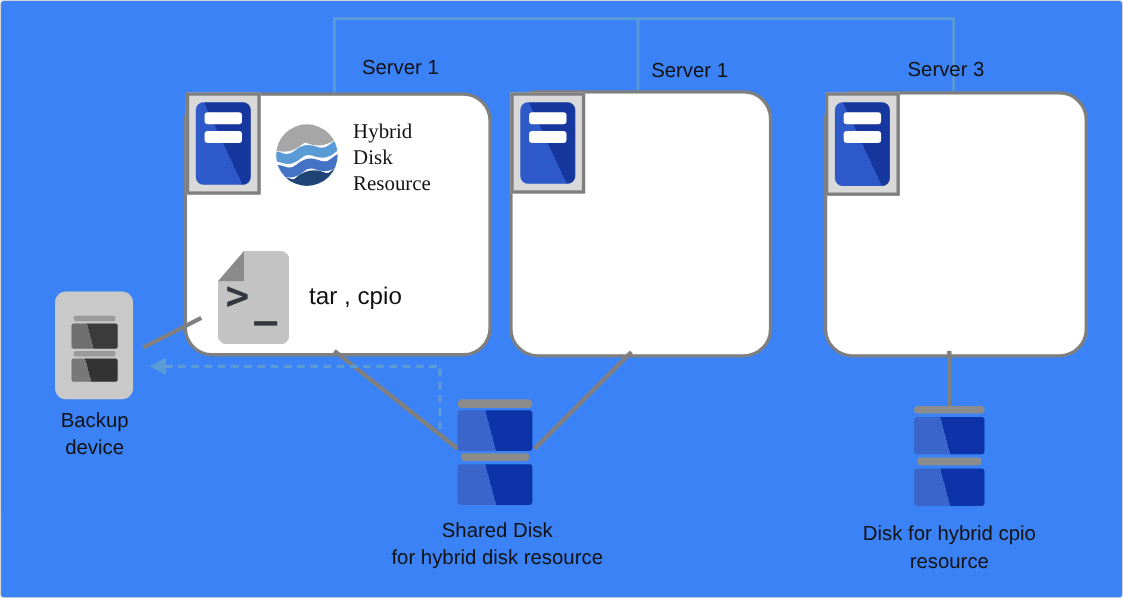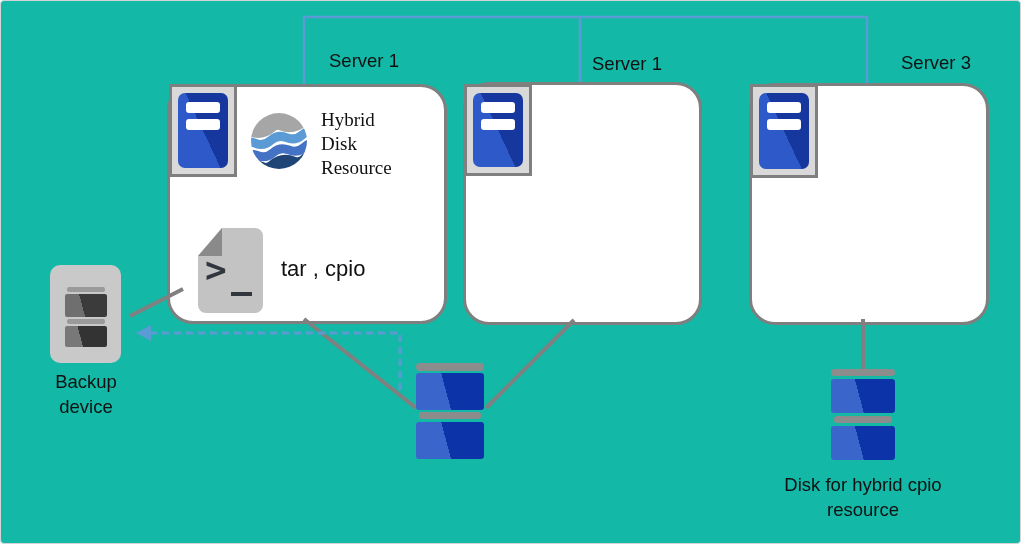--- a/index.html
+++ b/index.html
@@ -1,19 +1,19 @@
 <!DOCTYPE html>
 <html><head>
 <meta charset="utf-8">
 <style>
   html,body{margin:0;padding:0;background:#ffffff;}
   body{font-family:"Liberation Sans","DejaVu Sans",sans-serif;color:#1a1a1a;}
   .canvas{
     position:relative;width:1021px;height:544px;box-sizing:border-box;
-    border:1px solid #d4d4d4;border-radius:4px;background:#14b8a6;overflow:hidden;
+    border:1px solid #d4d4d4;border-radius:4px;background:#3b82f6;overflow:hidden;
   }
   .overlay{position:absolute;left:0;top:0;width:1021px;height:544px;z-index:5;pointer-events:none;}
   .label{position:absolute;font-size:18.5px;line-height:21px;white-space:nowrap;z-index:7;color:#111;}
   .server-box{
     position:absolute;background:#ffffff;border:3px solid #7f7f7f;border-radius:26px;z-index:1;
   }
   
   .server-icon{position:absolute;background:#d9d9d9;border:3px solid #7f7f7f;box-sizing:border-box;z-index:6;}
   .server-icon .unit{
     position:absolute;left:6px;top:6px;right:6px;bottom:6px;border-radius:7px;
@@ -71,21 +71,21 @@
     <path d="M303,318 L415,407" fill="none" stroke="#808080" stroke-width="4"></path>
     <path d="M573,319 L485,407" fill="none" stroke="#808080" stroke-width="4"></path>
     <path d="M862,318 L862,369" fill="none" stroke="#808080" stroke-width="4"></path>
 
     <path d="M149,332 L399,332 L399,390" fill="none" stroke="#5B9BD5" stroke-width="3" stroke-dasharray="7 5"></path>
     <polygon points="135,332 150,324 150,340" fill="#5B9BD5"></polygon>
   </svg>
 
   <div class="label" style="left:328px;top:49px">Server 1</div>
   <div class="label" style="left:591px;top:52px">Server 1</div>
-  <div class="label" style="left:900px;top:51px">Server 3</div>
+  <div class="label" style="left:824px;top:51px">Server 3</div>
 
   <div class="server-box" style="left:166px;top:83px;width:274px;height:234px"></div>
   <div class="server-box" style="left:462px;top:81px;width:233px;height:237px"></div>
   <div class="server-box" style="left:748px;top:82px;width:234px;height:236px"></div>
 
   <div class="server-icon" style="left:168px;top:83px;width:68px;height:93px">
     <div class="unit">
         <div class="bar b1"></div>
         <div class="bar b2"></div>
       </div>
@@ -147,20 +147,24 @@
     <div>Backup</div>
     <div>device</div>
   </div>
 
   <div class="disk" style="left:415px;top:362px;width:68px;height:96px">
     <div class="cap" style="top:0;width:68px;height:8px"></div>
     <div class="seg" style="top:10px;width:68px;height:37px"></div>
     <div class="mid" style="left:3px;top:49px;width:62px;height:7px"></div>
     <div class="seg" style="top:59px;width:68px;height:37px"></div>
   </div>
+  <div class="multiline" style="left:331px;top:468px;width:240px">
+    <div>Shared Disk</div>
+    <div>for hybrid disk resource</div>
+  </div>
 
   <div class="disk" style="left:830px;top:368px;width:64px;height:91px">
     <div class="cap" style="top:0;width:64px;height:7px"></div>
     <div class="seg" style="top:10px;width:64px;height:34px"></div>
     <div class="mid" style="left:3px;top:47px;width:58px;height:7px"></div>
     <div class="seg" style="top:57px;width:64px;height:34px"></div>
   </div>
   <div class="multiline" style="left:752px;top:471px;width:220px">
     <div>Disk for hybrid cpio</div>
     <div>resource</div>

